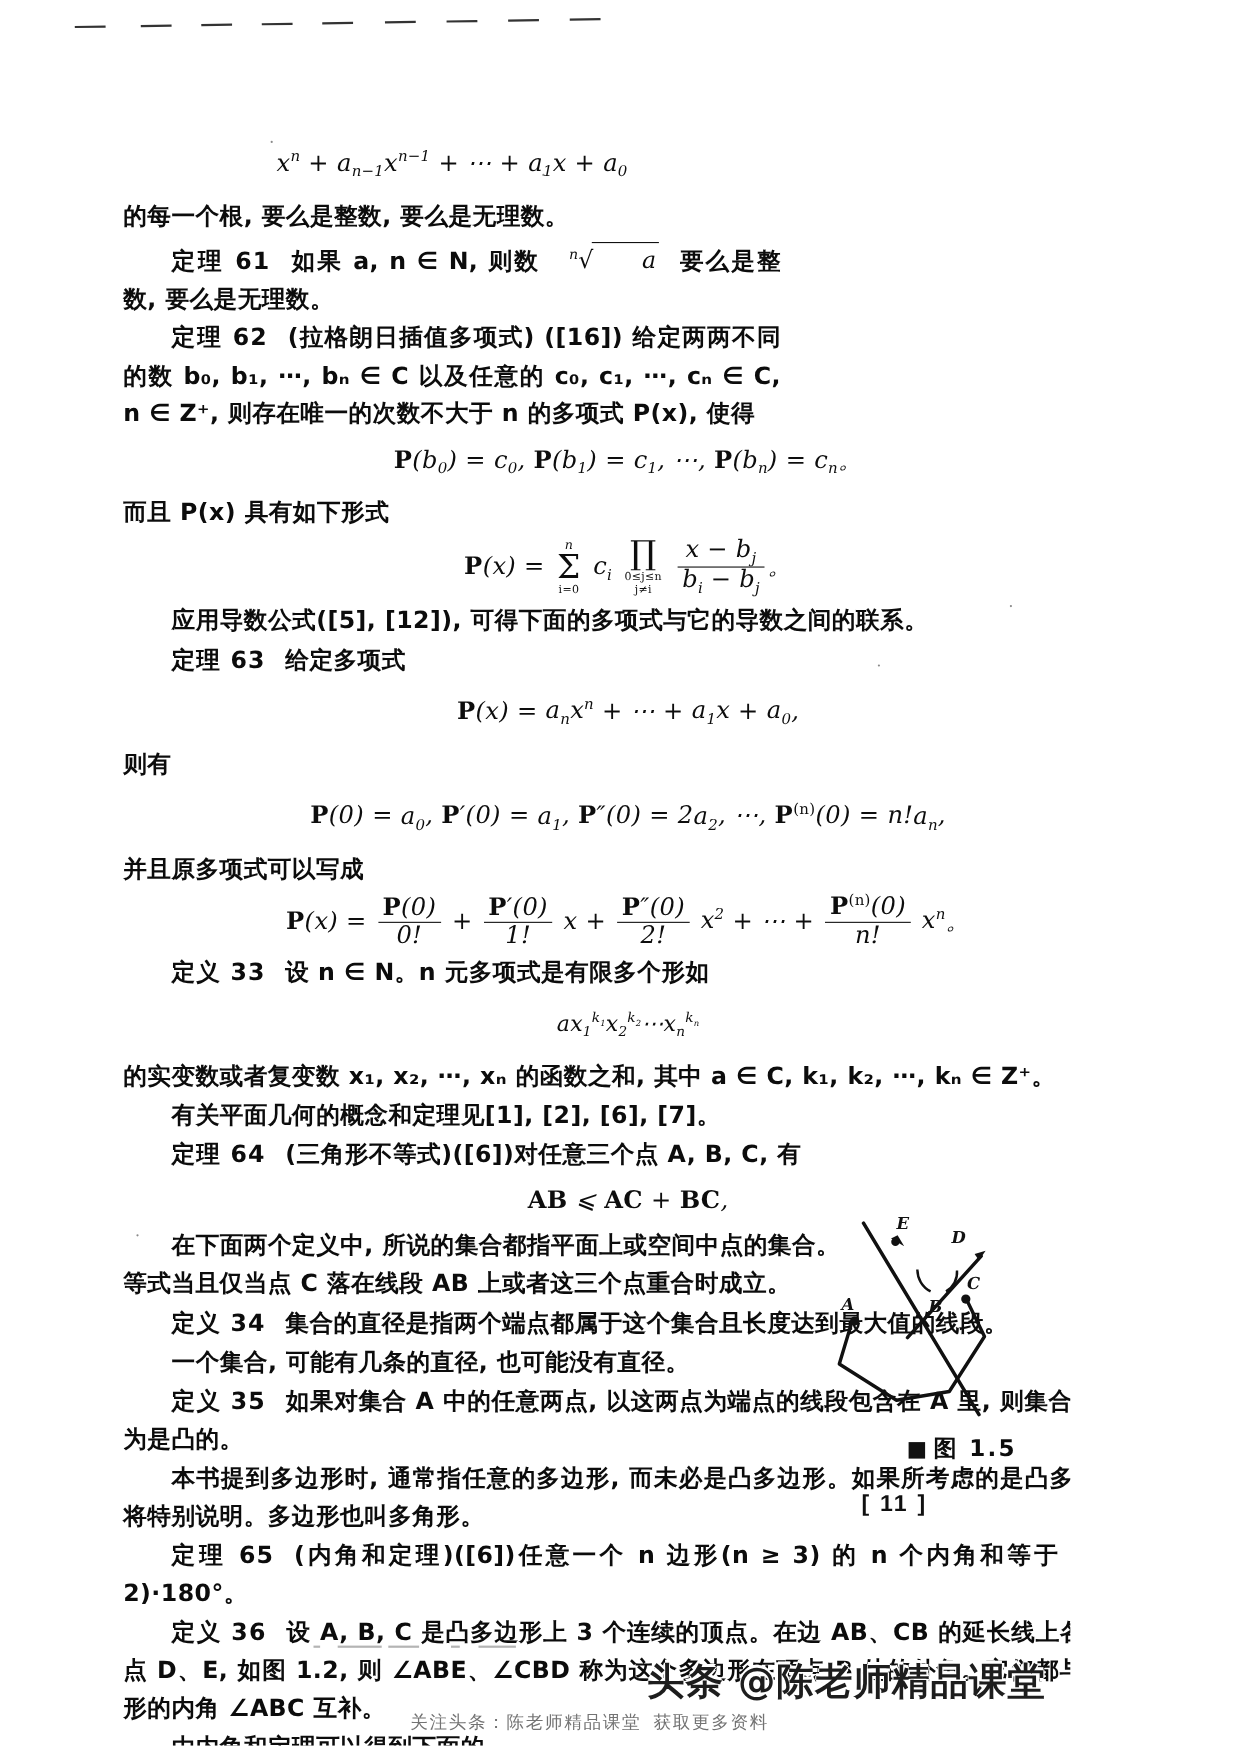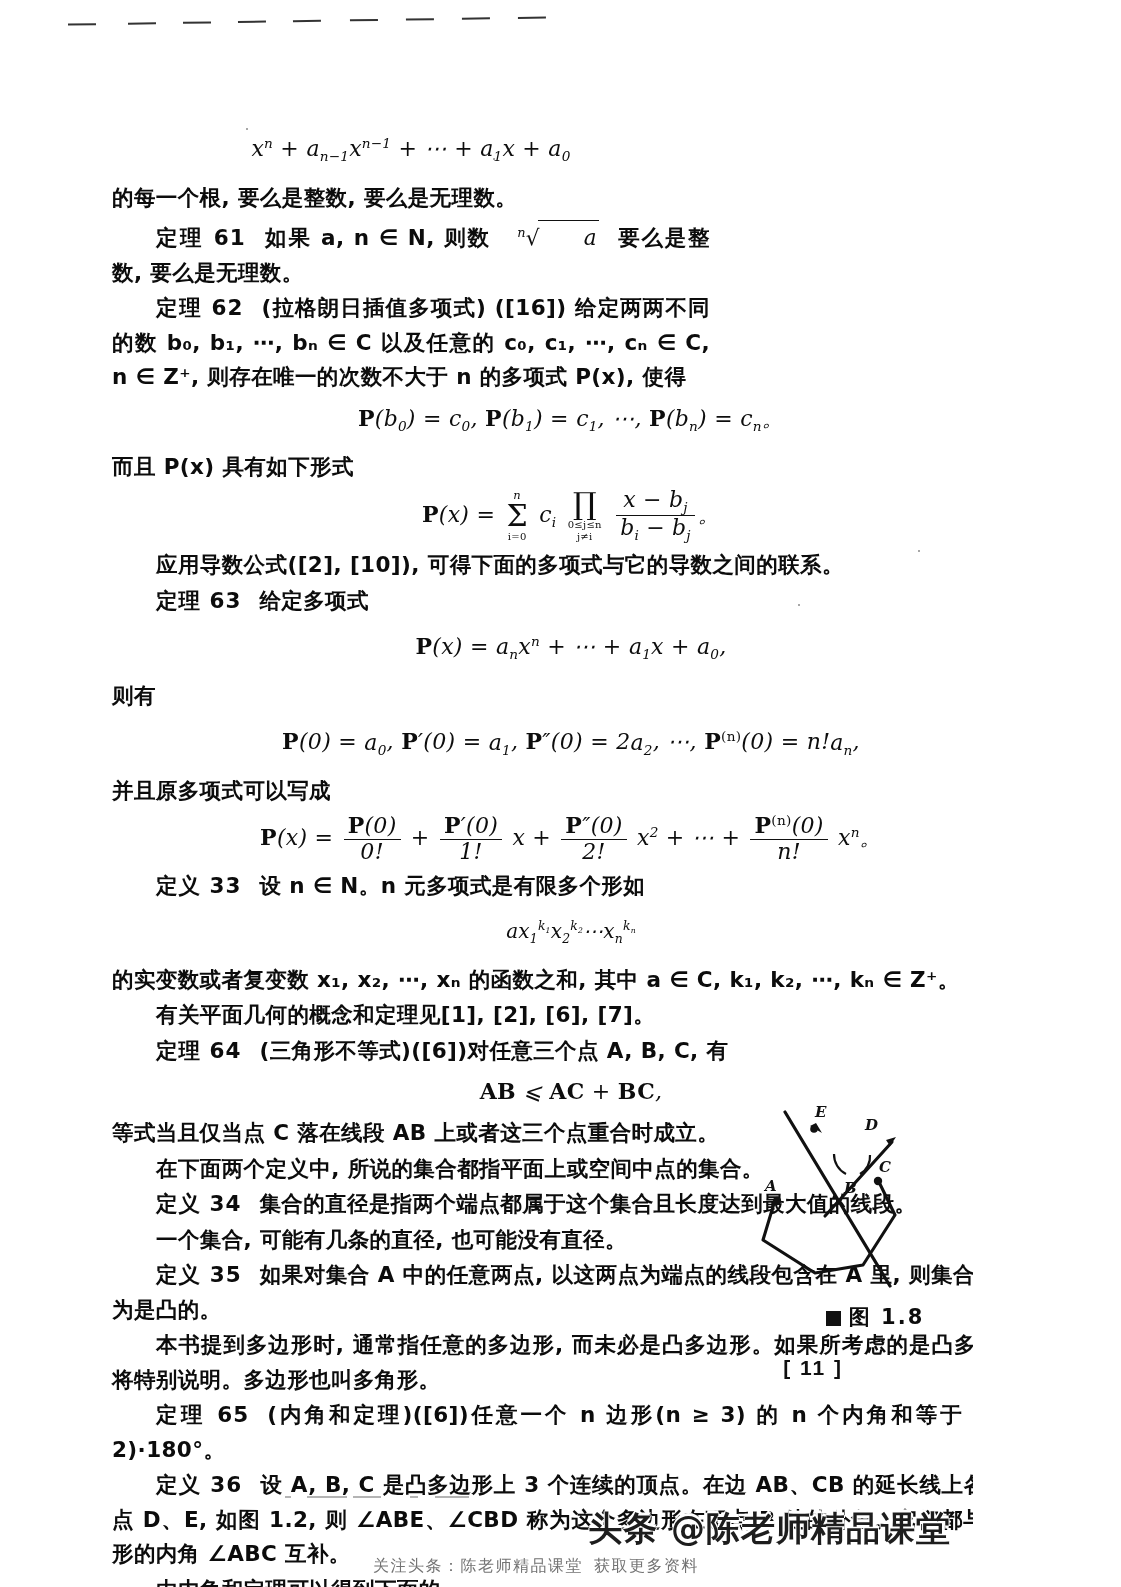--- a/index.html
+++ b/index.html
@@ -291,21 +291,21 @@
         <span class="gl">∏</span>
         <span class="lim">0≤j≤n</span>
         <span class="lim">j≠i</span>
       </span>
       <span class="frac">
         <span class="num"><span class="mi">x − b<sub>j</sub></span></span>
         <span class="den"><span class="mi">b<sub>i</sub> − b<sub>j</sub></span></span>
       </span>。
     </div>
 
-    <p class="para indent">应用导数公式([2], [10]), 可得下面的多项式与它的导数之间的联系。</p>
+    <p class="para indent">应用导数公式([5], [12]), 可得下面的多项式与它的导数之间的联系。</p>
 
     <p class="para indent">
       <span class="lbl">定理 63</span><span class="sp"></span><span>给定多项式</span>
     </p>
 
     <div class="mathline">
       <span class="mup">P</span>(<span class="mi">x</span>) = <span class="mi">a<sub>n</sub>x<sup>n</sup></span> + ⋯ + <span class="mi">a<sub>1</sub>x</span> + <span class="mi">a<sub>0</sub></span>,
     </div>
 
     <p class="para">则有</p>
@@ -348,23 +348,23 @@
     <p class="para indent">有关平面几何的概念和定理见[1], [2], [6], [7]。</p>
 
     <p class="para indent">
       <span class="lbl">定理 64</span><span class="sp"></span><span>(三角形不等式)([6])对任意三个点 A, B, C, 有</span>
     </p>
 
     <div class="mathline">
       <span class="mup">AB</span> ⩽ <span class="mup">AC</span> + <span class="mup">BC</span>,
     </div>
 
+    <p class="para indent">在下面两个定义中, 所说的集合都指平面上或空间中点的集合。</p>
+
     <p class="para">等式当且仅当点 C 落在线段 AB 上或者这三个点重合时成立。</p>
-
-    <p class="para indent">在下面两个定义中, 所说的集合都指平面上或空间中点的集合。</p>
 
     <p class="para indent">
       <span class="lbl">定义 34</span><span class="sp"></span><span>集合的直径是指两个端点都属于这个集合且长度达到最大值的线段。</span>
     </p>
 
     <p class="para indent">一个集合, 可能有几条的直径, 也可能没有直径。</p>
 
     <p class="para indent">
       <span class="lbl">定义 35</span><span class="sp"></span><span>如果对集合 A 中的任意两点, 以这两点为端点的线段包含在 A 里, 则集合 A 称为是凸的。</span>
     </p>
@@ -413,21 +413,21 @@
       <g font-family="DejaVu Serif, Liberation Serif, serif" font-style="italic" font-weight="700" font-size="15" fill="#111">
         <text x="85" y="25">E</text>
         <text x="135" y="38">D</text>
         <text x="114" y="101">B</text>
         <text x="149" y="80">C</text>
         <text x="35" y="99">A</text>
       </g>
     </svg>
 
     <div class="figure-caption">
-      <span class="fig-sq"></span><span>图 1.8</span>
+      <span class="fig-sq"></span><span>图 1.5</span>
     </div>
   </div>
 
   <div class="folio">[ 11 ]</div>
 
   <div class="wm-main">头条 @陈老师精品课堂</div>
   <div class="wm-sub">关注头条：陈老师精品课堂  获取更多资料</div>
 
 </div>
 

